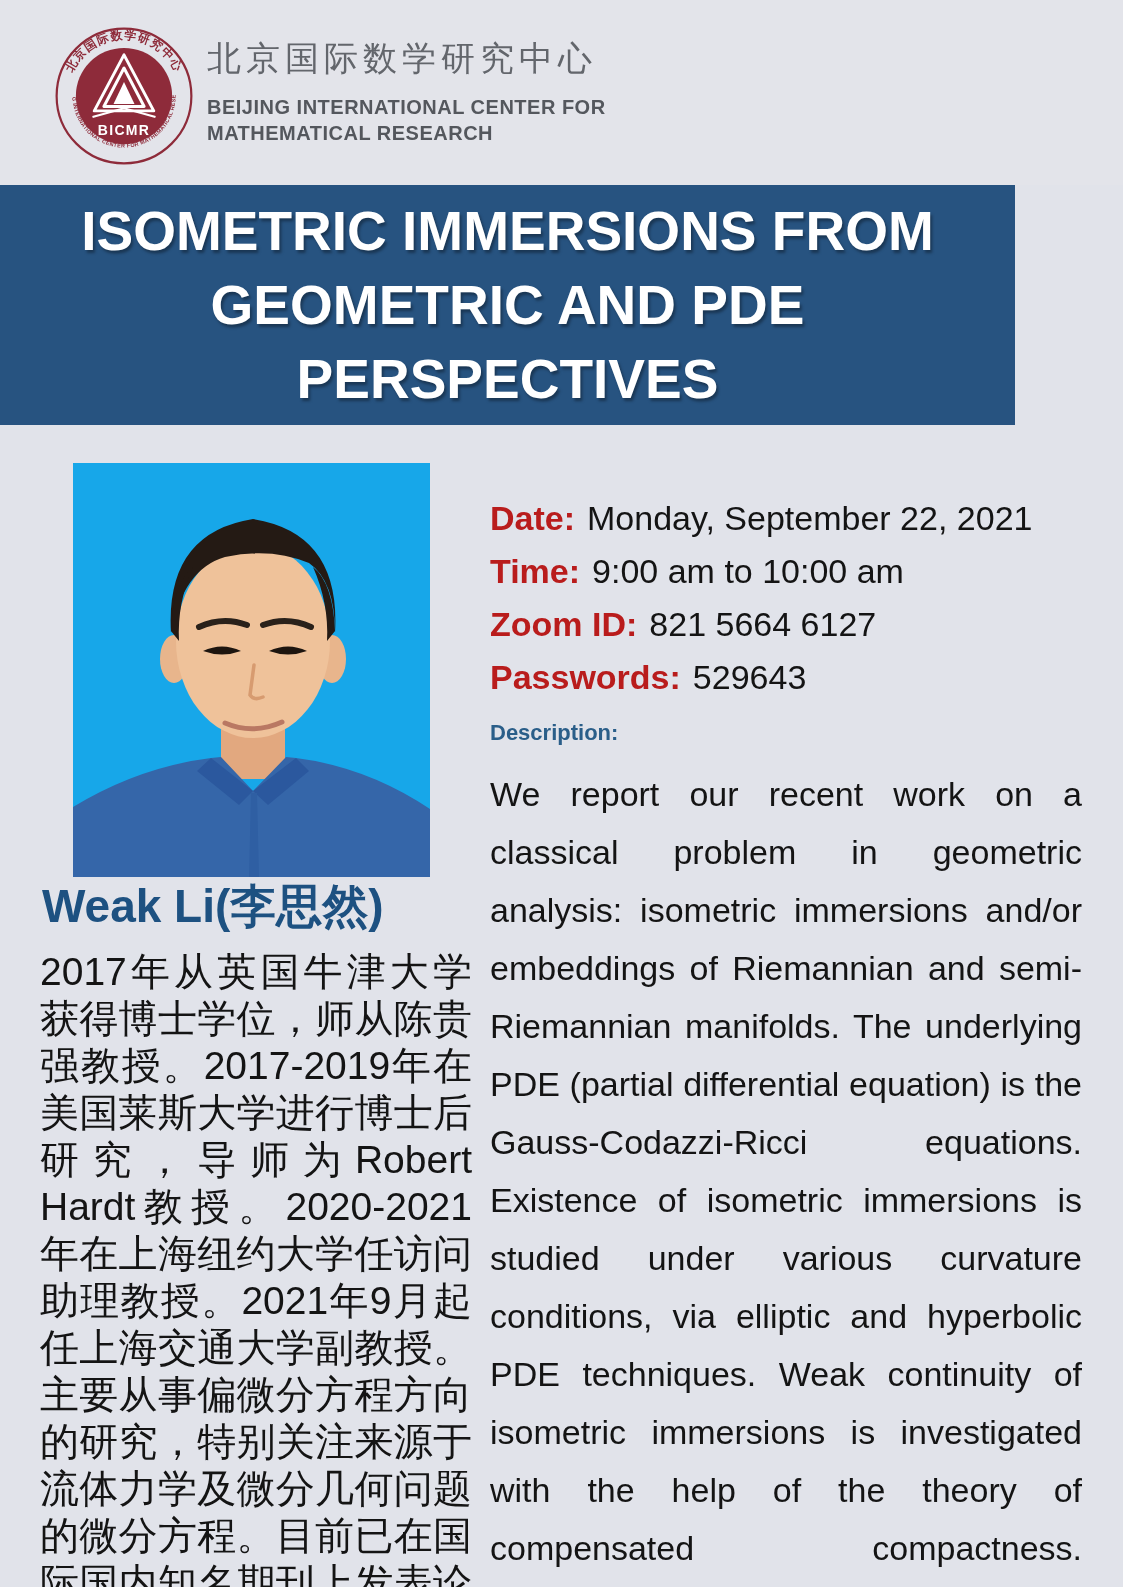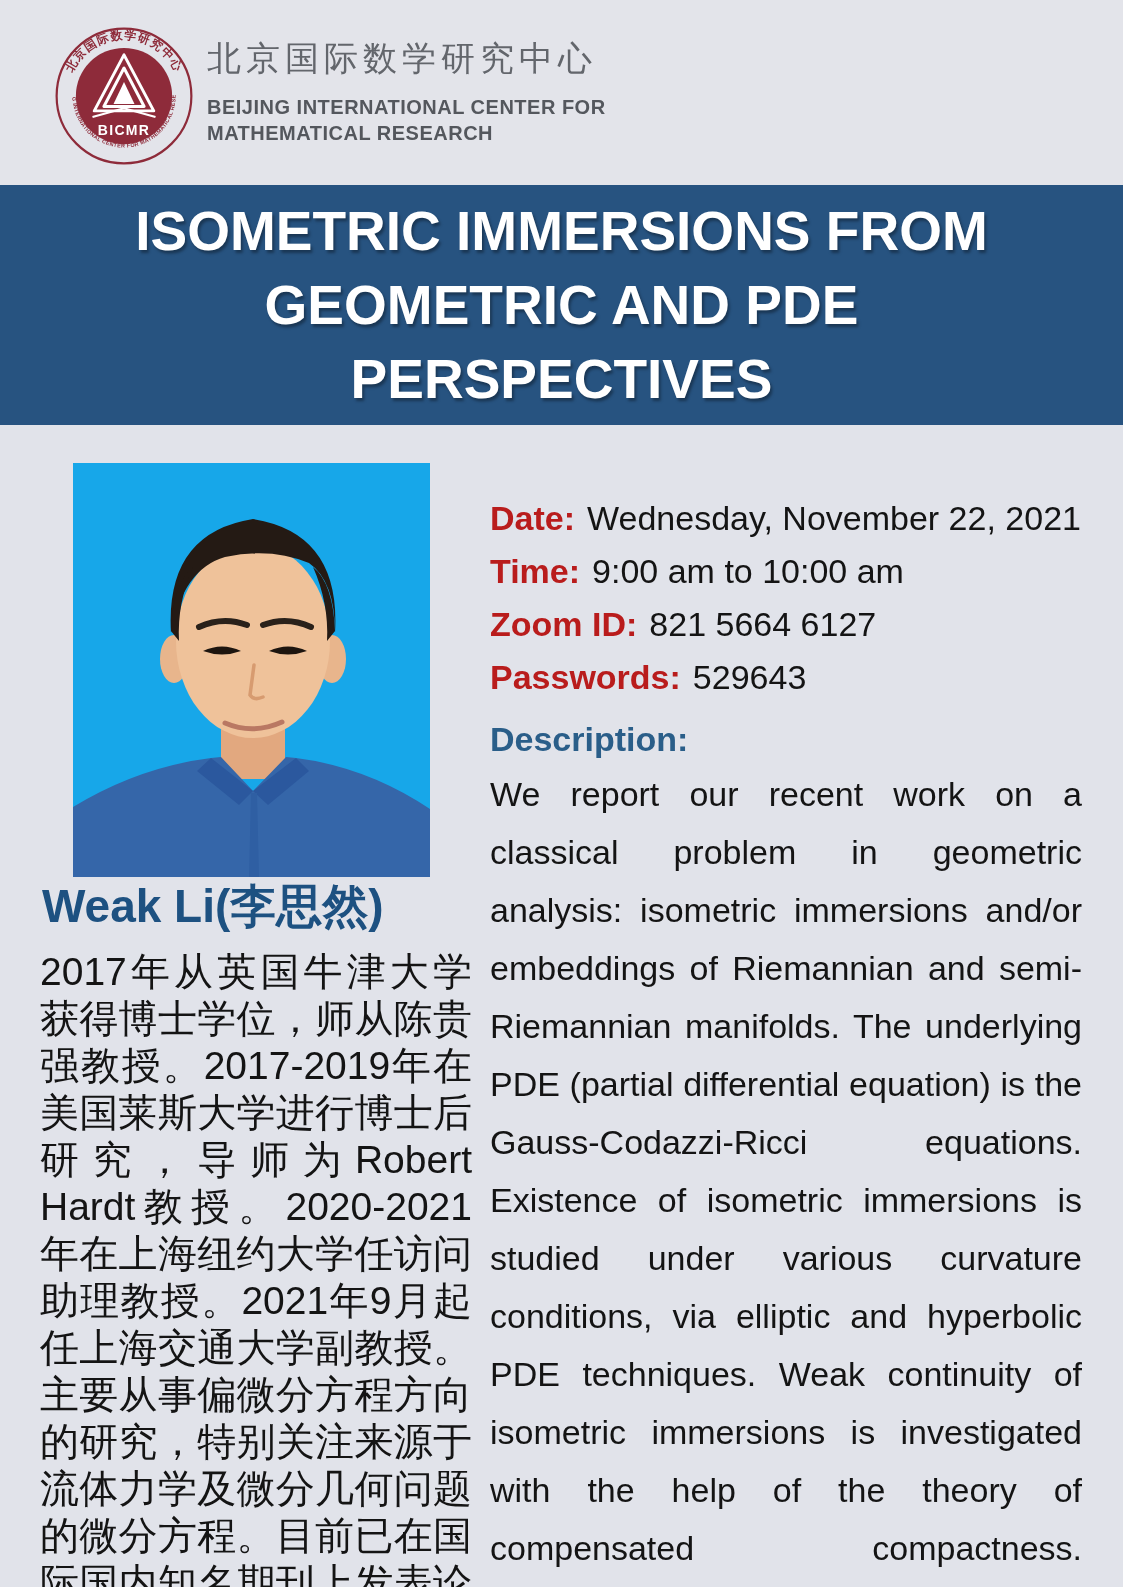--- a/index.html
+++ b/index.html
@@ -22,21 +22,21 @@
     font-size:34px; color:#63666c; letter-spacing:5px;
     font-weight:500; white-space:nowrap;
   }
   .org-en {
     margin-top:12px; font-size:20px; font-weight:bold; color:#54575d;
     letter-spacing:0.5px; line-height:1.32; white-space:nowrap;
   }
 
   
   .banner {
-    position:absolute; left:0; top:185px; width:1123px; height:240px;
+    position:absolute; left:0; top:185px; width:1015px; height:240px;
     background:#275380;
     display:flex; flex-direction:column; align-items:center; justify-content:center;
   }
   .banner-line {
     color:#ffffff; font-weight:bold; font-size:55px; line-height:74px;
     letter-spacing:0px; text-align:center; white-space:nowrap;
     text-shadow:2px 3px 3px rgba(0,0,0,0.35);
   }
 
   
@@ -56,21 +56,21 @@
   }
 
   
   .details { position:absolute; left:490px; top:492px; width:594px; }
   .detail-row { font-size:34px; line-height:53px; color:#141414; white-space:nowrap; }
   .detail-label { color:#b91c1c; font-weight:bold; }
   .detail-value { margin-left:12px; color:#141414; }
 
   .desc-label {
     position:absolute; left:490px; top:720px;
-    font-size:34px; font-weight:bold; color:#2a5e89;
+    font-size:22px; font-weight:bold; color:#2a5e89;
   }
   .desc-body {
     position:absolute; left:490px; top:765px; width:592px;
     font-size:34px; line-height:58px; color:#141414;
     text-align:justify;
   }
 </style>
 </head>
 <body>
 
@@ -147,21 +147,21 @@
   </svg>
 
   <div class="name">
     <span>Weak Li</span><span class="cn">(李思然)</span>
   </div>
 
   <div class="bio">2017年从英国牛津大学获得博士学位，师从陈贵强教授。2017-2019年在美国莱斯大学进行博士后研究，导师为Robert Hardt教授。2020-2021年在上海纽约大学任访问助理教授。2021年9月起任上海交通大学副教授。主要从事偏微分方程方向的研究，特别关注来源于流体力学及微分几何问题的微分方程。目前已在国际国内知名期刊上发表论文二十余篇。</div>
 
   <div class="details">
     <div class="detail-row">
-      <span class="detail-label">Date:</span><span class="detail-value">Wednesday, November 22, 2021</span>
+      <span class="detail-label">Date:</span><span class="detail-value">Monday, September 22, 2021</span>
     </div>
     <div class="detail-row">
       <span class="detail-label">Time:</span><span class="detail-value">9:00 am to 10:00 am</span>
     </div>
     <div class="detail-row">
       <span class="detail-label">Zoom ID:</span><span class="detail-value">821 5664 6127</span>
     </div>
     <div class="detail-row">
       <span class="detail-label">Passwords:</span><span class="detail-value">529643</span>
     </div>

